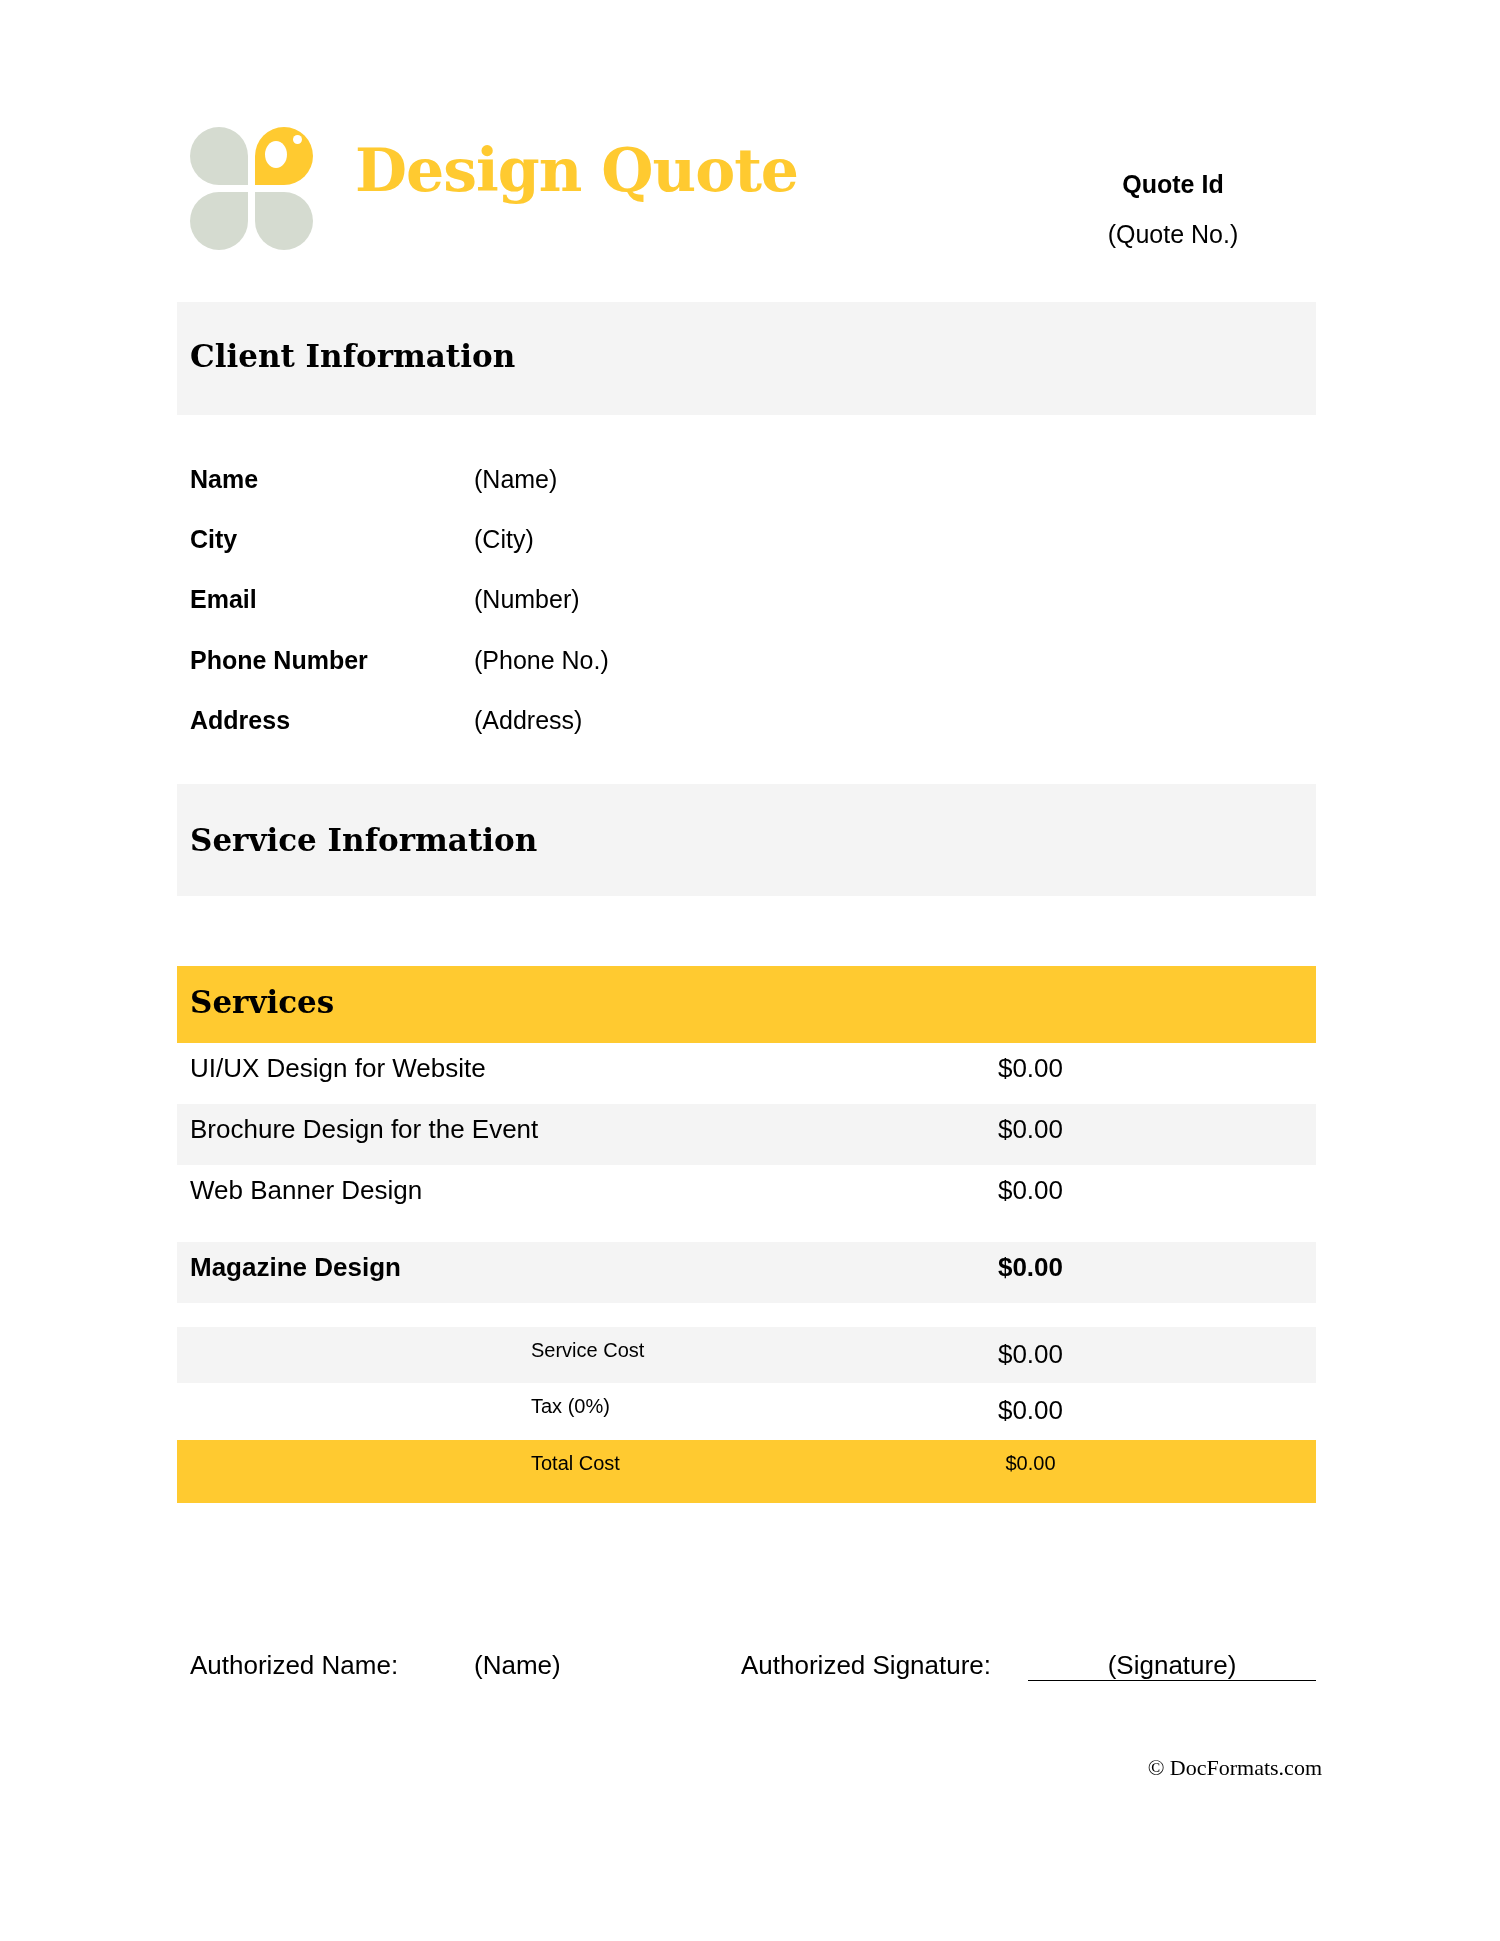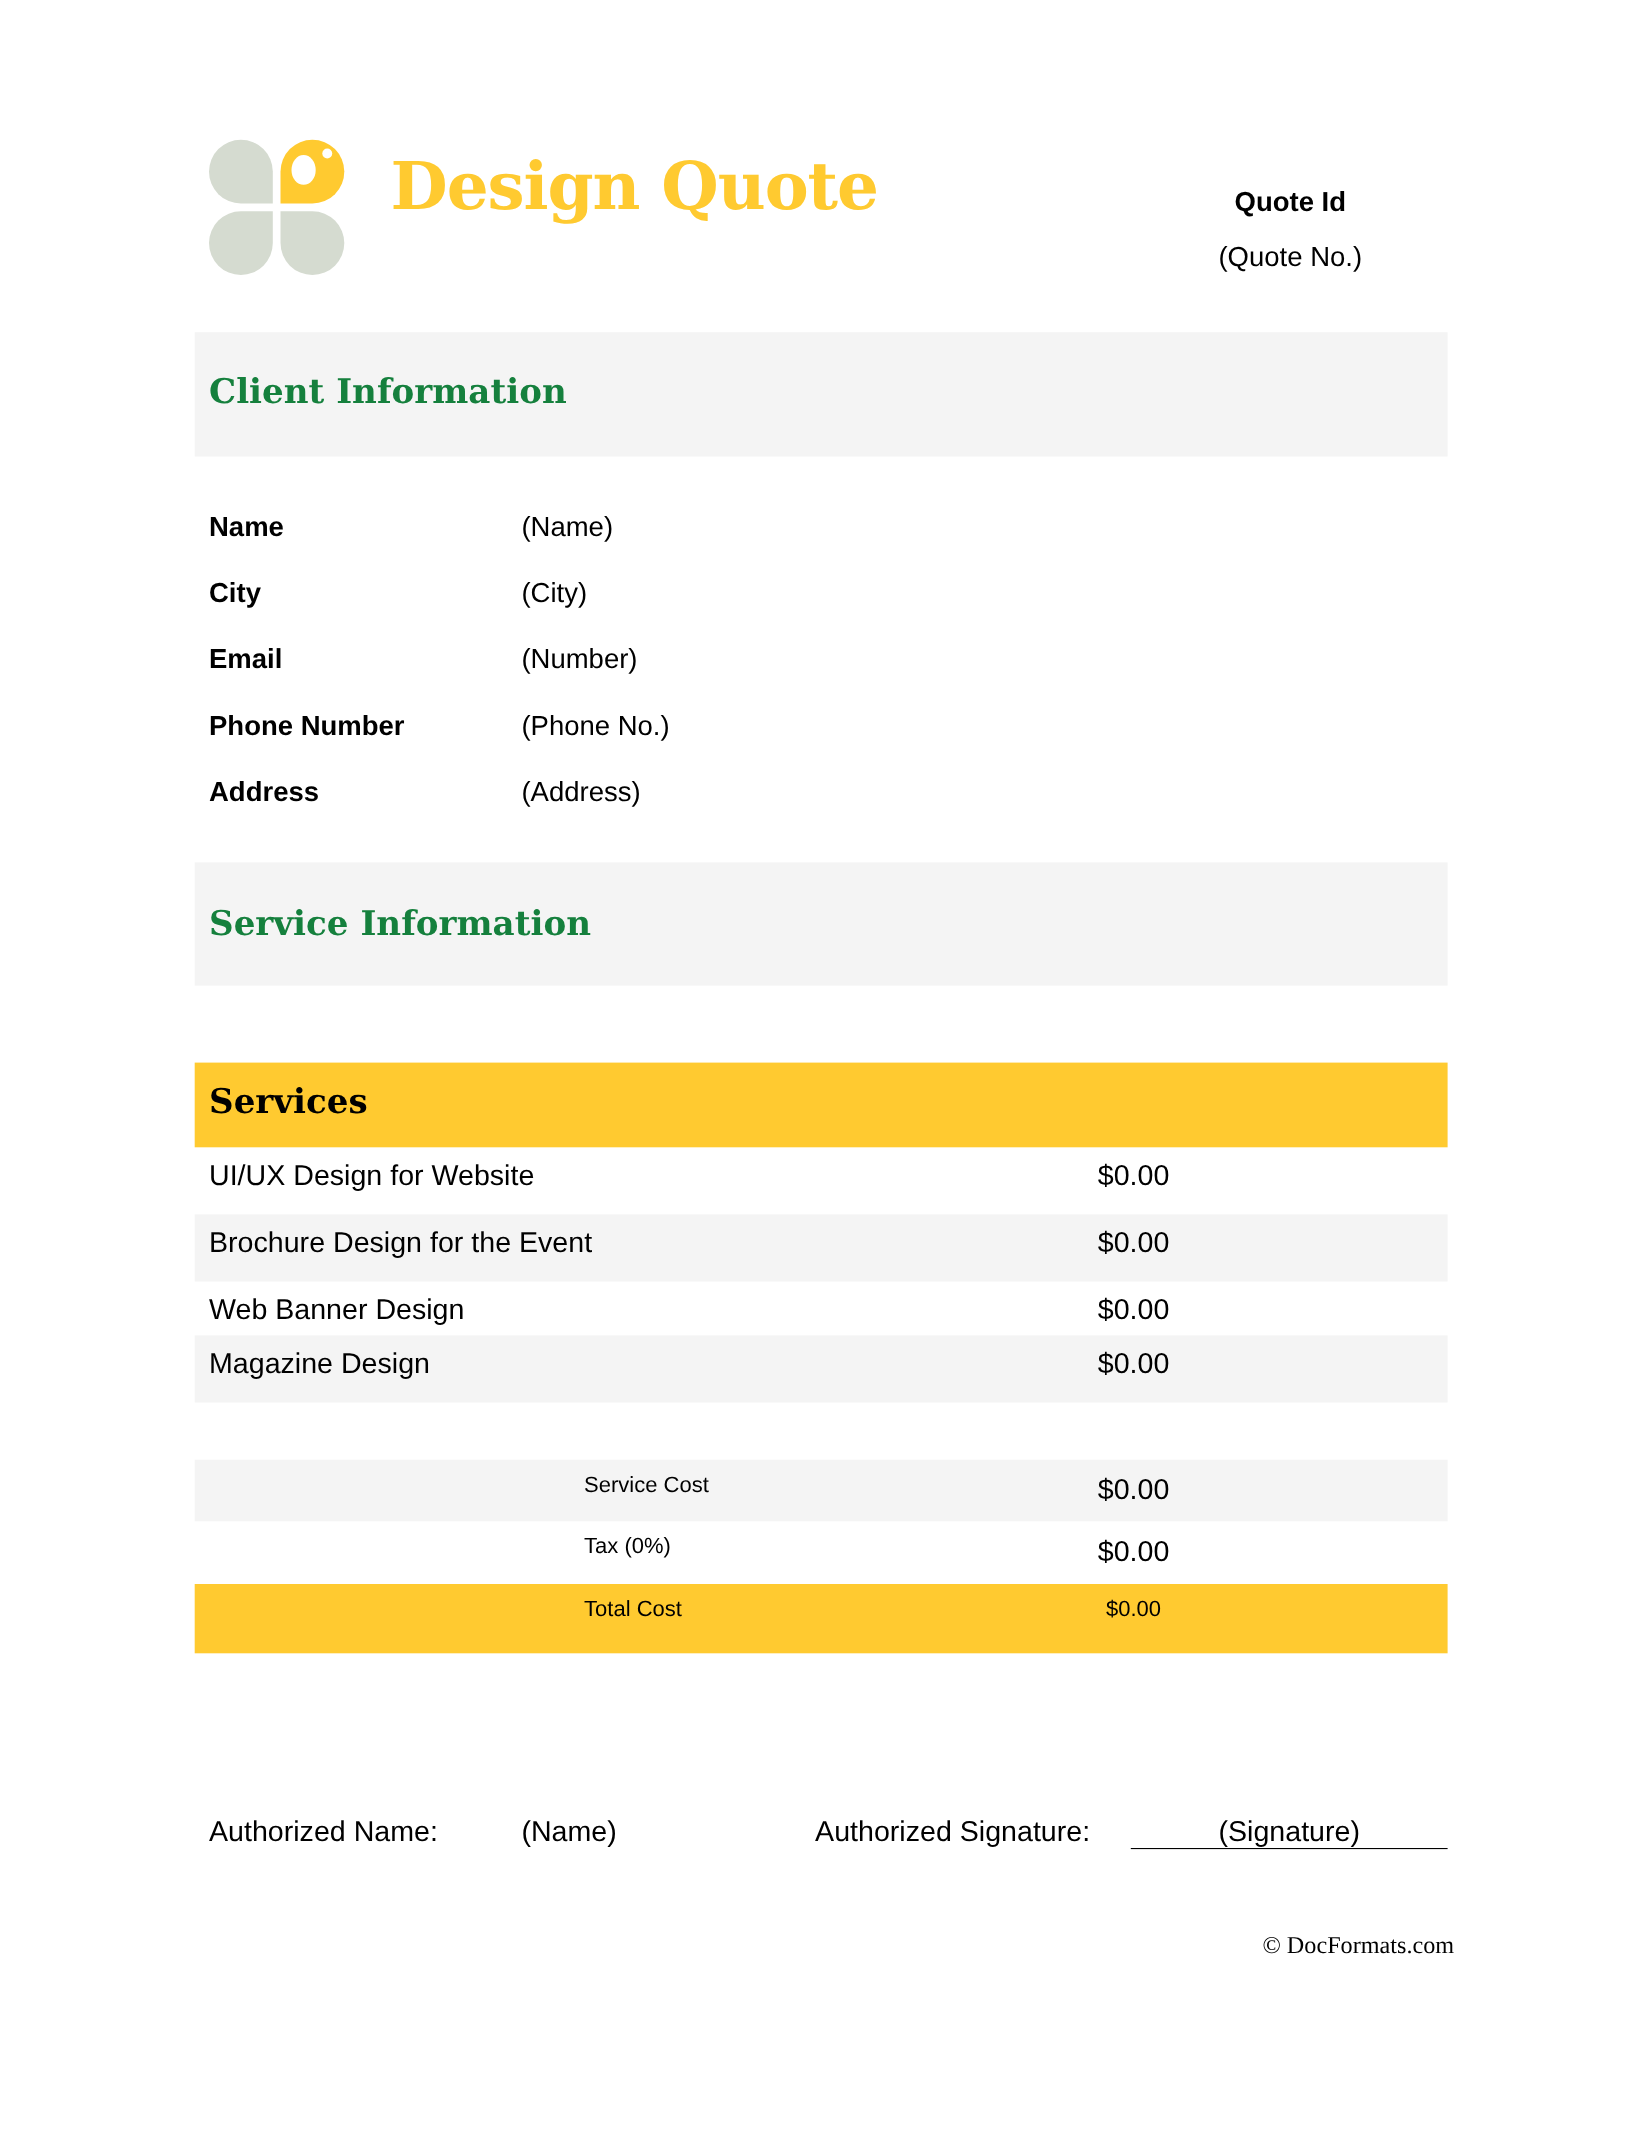--- a/index.html
+++ b/index.html
@@ -18,21 +18,21 @@
   .dot { position: absolute; left: 38px; top: 8px; width: 9px; height: 9px; border-radius: 50%; background: #fff; }
 
   .title { left: 326px; top: 140px; font-family: "DejaVu Serif", "Liberation Serif", serif; font-weight: bold;
            font-size: 60px; color: #FFCA30; line-height: 1; letter-spacing: -1px; margin-left: 29px; }
 
   .quote-id { left: 1073px; width: 200px; text-align: center; top: 170px; font-weight: bold; font-size: 25px; }
   .quote-no { left: 1073px; width: 200px; text-align: center; top: 220px; font-size: 25px; }
 
   .section-box { left: 177px; width: 1139px; background: #F4F4F4; }
   .section-title { position: absolute; left: 13px; font-family: "DejaVu Serif", "Liberation Serif", serif;
-                   font-weight: bold; font-size: 31px; color: #15803d; }
+                   font-weight: bold; font-size: 31px; color: #000000; }
 
   .info-label { left: 190px; font-weight: bold; font-size: 25px; }
   .info-value { left: 474px; font-size: 25px; }
 
   .table { left: 177px; width: 1139px; }
   .t-head { position: absolute; left: 0; width: 1139px; height: 77px; top: 0; background: #FFCA30; }
   .t-head .h1 { position: absolute; left: 13px; top: 18px; font-family: "DejaVu Serif", "Liberation Serif", serif;
                 font-weight: bold; font-size: 31px; }
   .t-head .h2 { position: absolute; left: 568px; width: 571px; text-align: center; top: 22px;
                 font-family: "DejaVu Serif", "Liberation Serif", serif; font-weight: bold; font-size: 27px; }
@@ -95,21 +95,21 @@
     <div class="c2">$0.00</div>
   </div>
   <div class="t-row alt" style="top:138px;">
     <div class="c1">Brochure Design for the Event</div>
     <div class="c2">$0.00</div>
   </div>
   <div class="t-row" style="top:199px;">
     <div class="c1">Web Banner Design</div>
     <div class="c2">$0.00</div>
   </div>
-  <div class="t-row alt" style="top:248px;">
+  <div class="t-row alt" style="top:276px;font-weight:bold;">
     <div class="c1">Magazine Design</div>
     <div class="c2">$0.00</div>
   </div>
 </div>
 
 <div class="abs table" style="top:1327px;height:176px;">
   <div class="sum-row" style="top:0;height:56px;background:#F4F4F4;">
     <div class="lbl" style="top:12px;">Service Cost</div>
     <div class="val" style="top:12px;">$0.00</div>
   </div>

